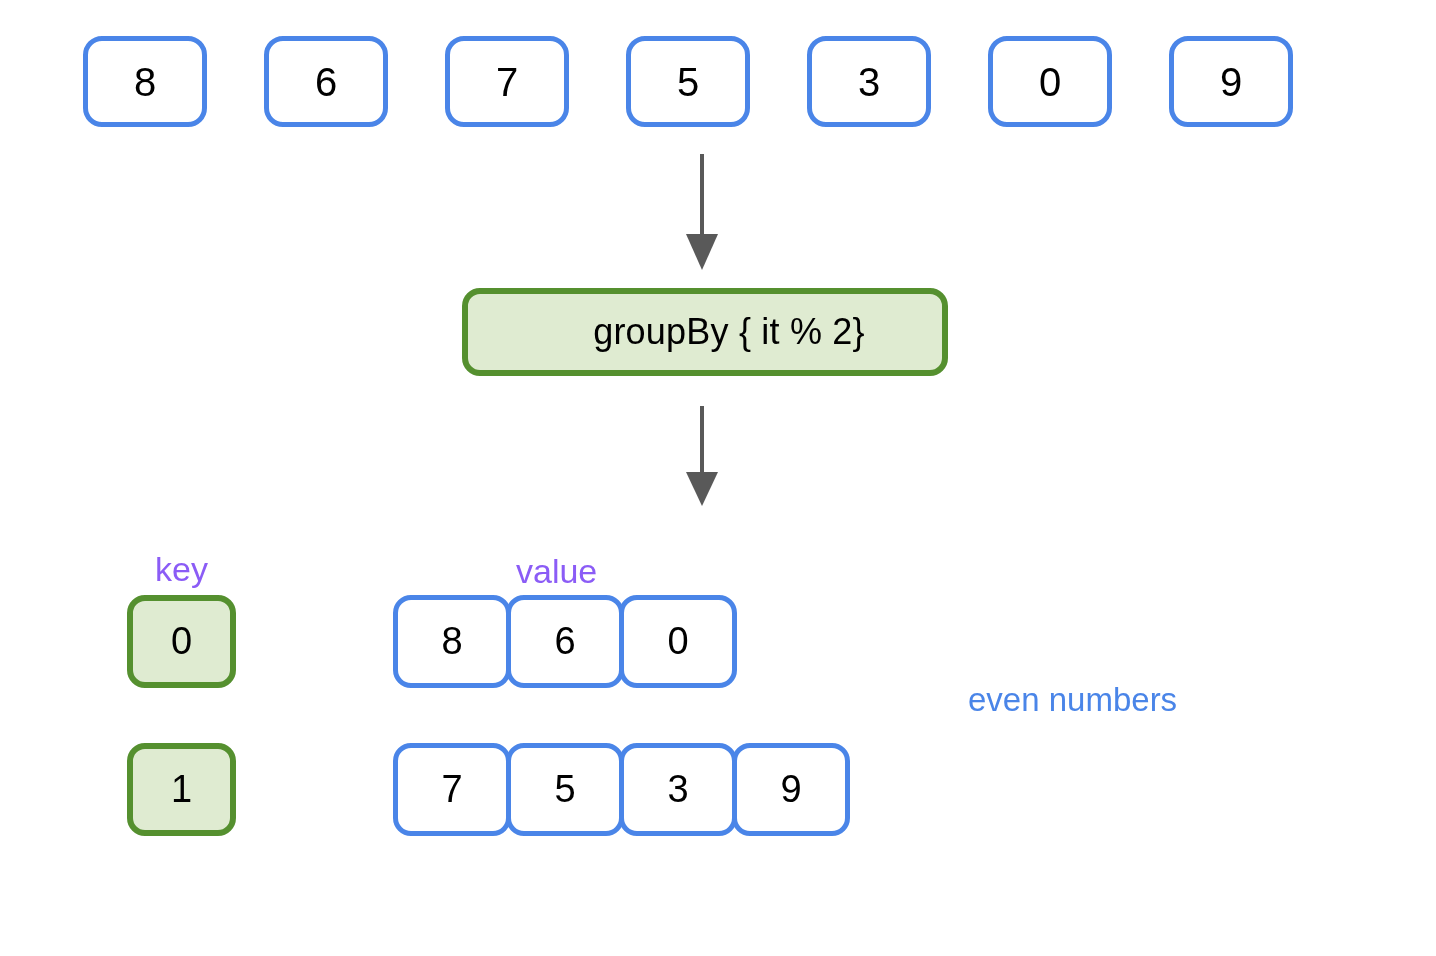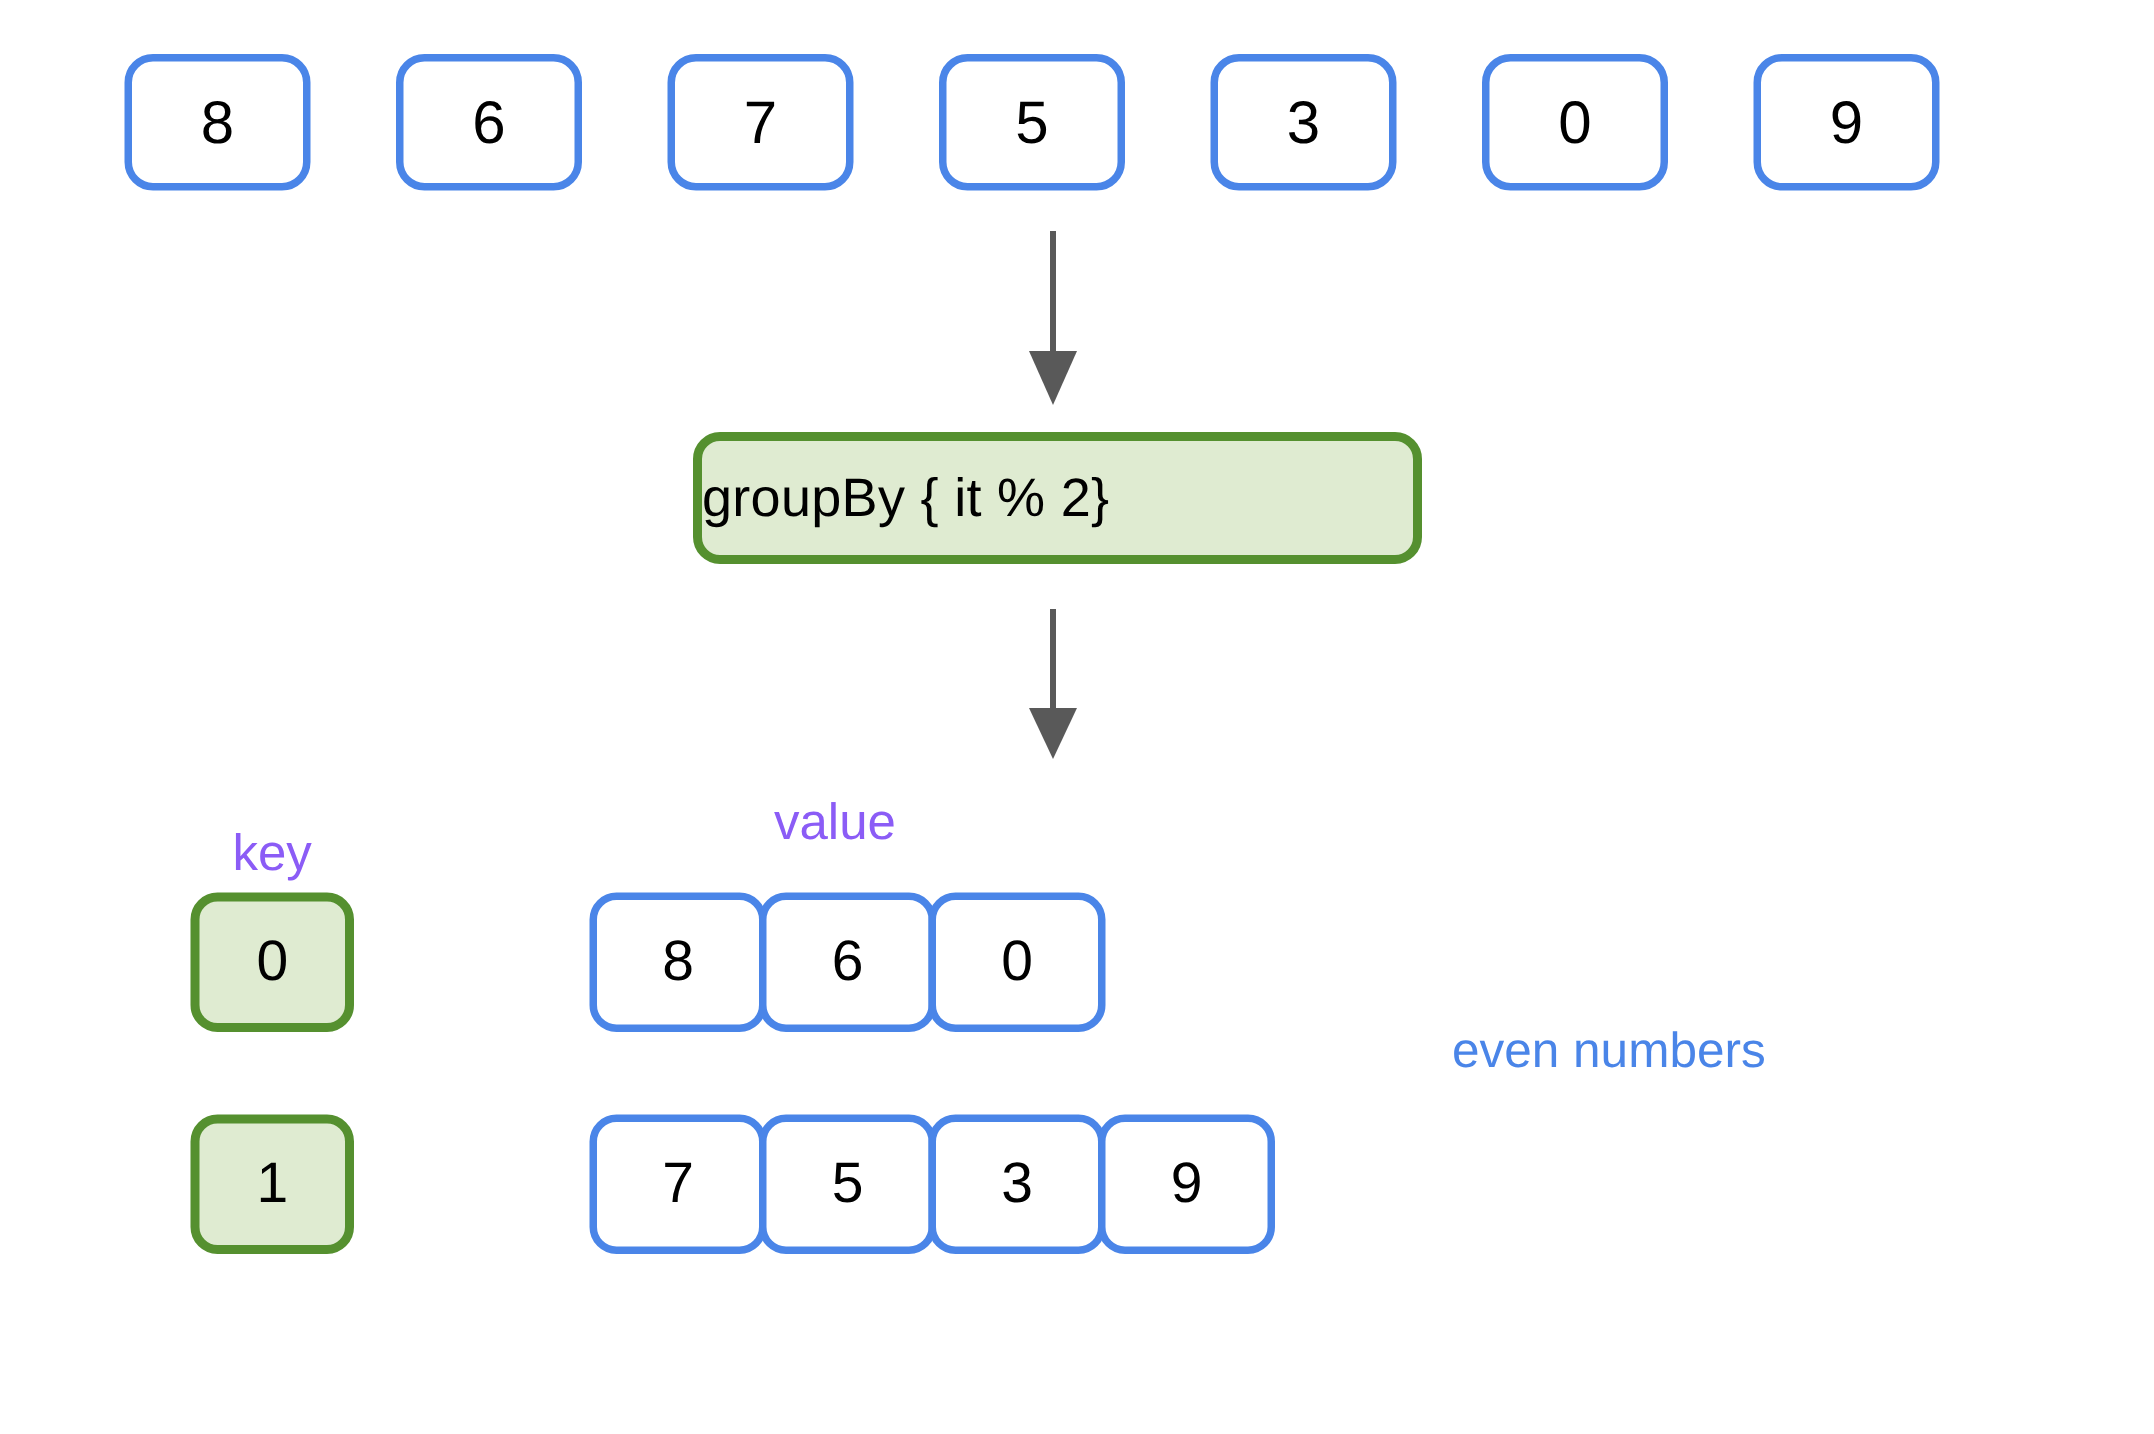--- a/index.html
+++ b/index.html
@@ -50,40 +50,41 @@
     left: 462px;
     top: 288px;
     width: 486px;
     height: 88px;
     box-sizing: border-box;
     border: 6px solid #55902f;
     border-radius: 18px;
     background: #dfebd1;
     display: flex;
     align-items: center;
-    justify-content: flex-start;
+    justify-content: center;
     font-size: 36px;
     color: #000000;
     letter-spacing: 0.2px;
+    padding-left: 48px;
   }
 
   
   .arrow {
     position: absolute;
   }
 
   
   .col-label {
     position: absolute;
     font-size: 34px;
     color: #8b5cf6;
     line-height: 1;
   }
   .col-label.key-label  { left: 155px; top: 552px; }
-  .col-label.value-label{ left: 516px; top: 531px; }
+  .col-label.value-label{ left: 516px; top: 554px; }
 
   
   .result-row {
     position: absolute;
     left: 0;
     display: flex;
     align-items: center;
   }
   .result-row.row-even { top: 641px; }
   .result-row.row-odd  { top: 789px; }

